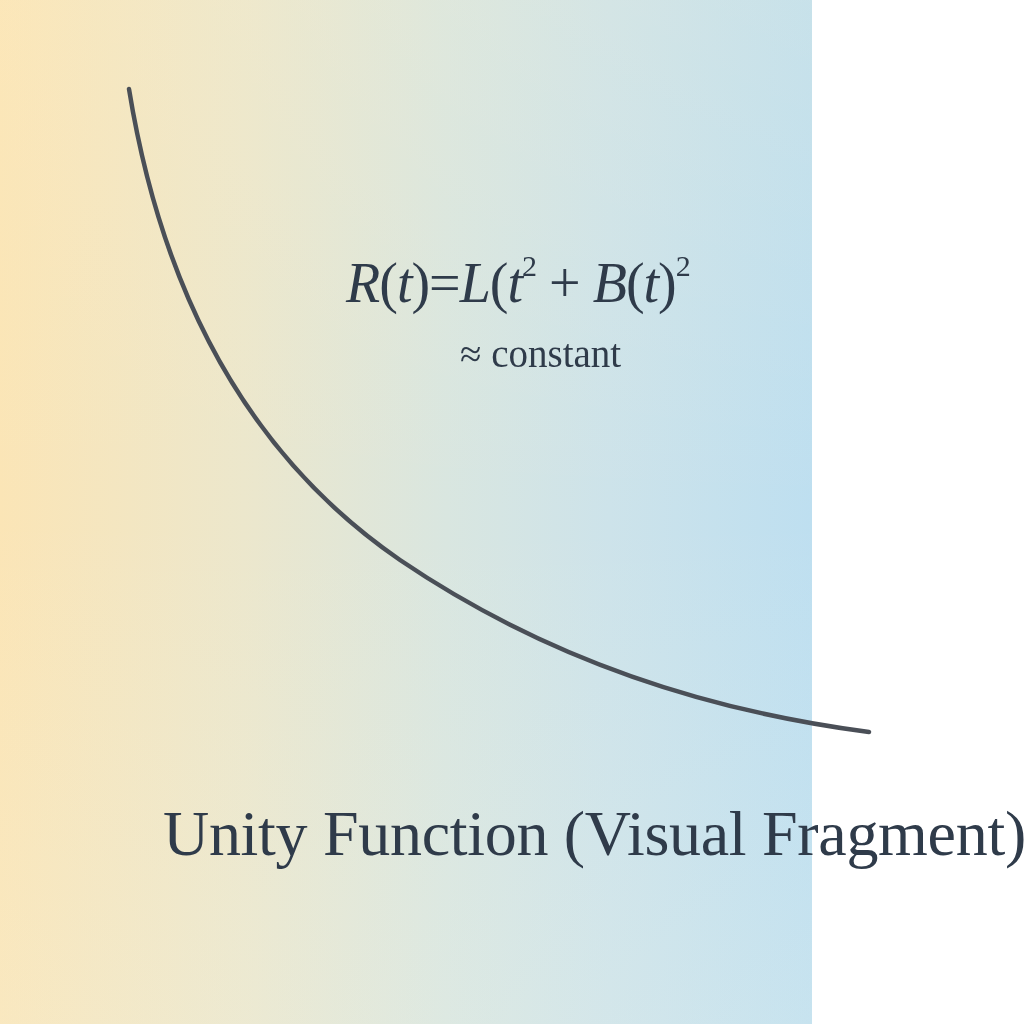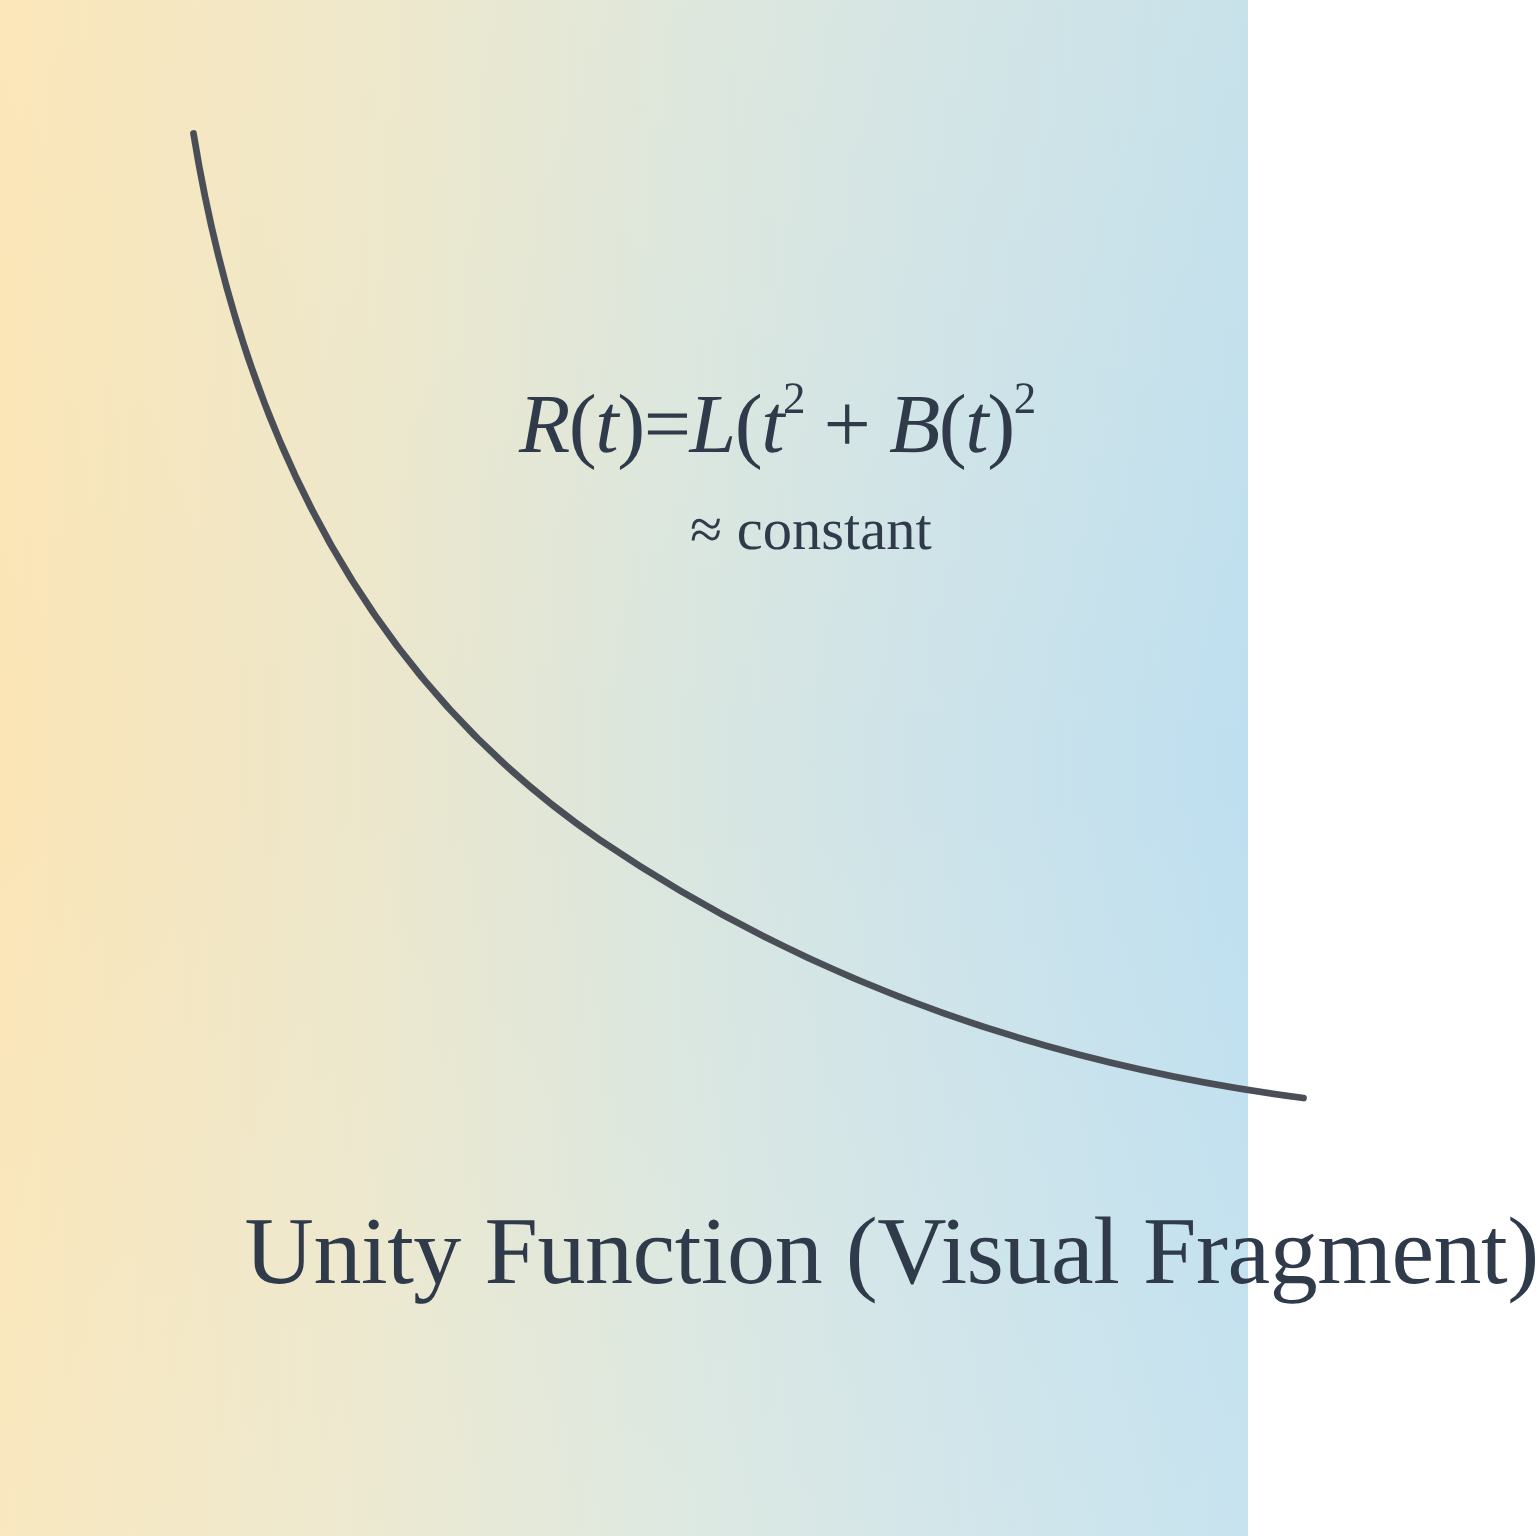--- a/index.html
+++ b/index.html
@@ -7,21 +7,20 @@
       padding: 0;
       width: 1024px;
       height: 1024px;
       overflow: hidden;
     }
     .canvas {
       position: relative;
       width: 812px;
       height: 1024px;
       background: linear-gradient(90deg, #fbe5b6 0%, #ece7cc 30%, #d9e6e0 55%, #cde3ea 75%, #bedff0 100%);
-      padding-left: 20px;
     }
     .canvas::after {
       content: "";
       position: absolute;
       inset: 0;
       background: linear-gradient(180deg, rgba(255,240,200,0.15) 0%, rgba(255,255,255,0) 50%, rgba(240,245,235,0.18) 100%);
       pointer-events: none;
     }
     .curve-svg {
       position: absolute;

